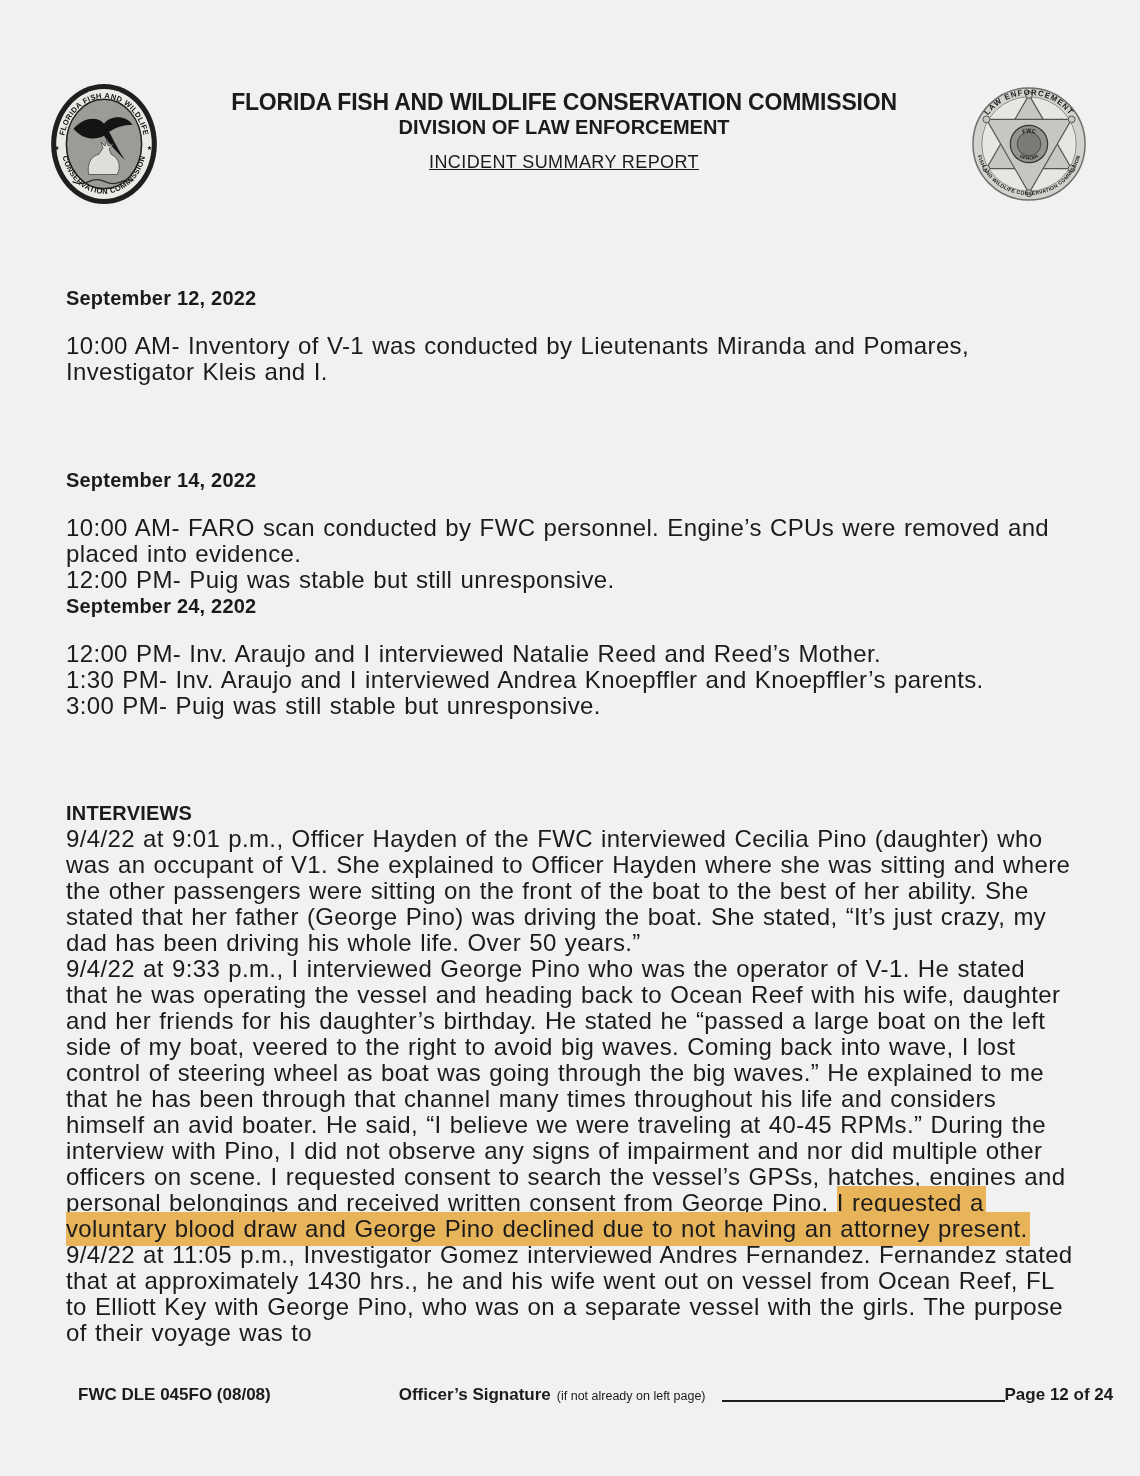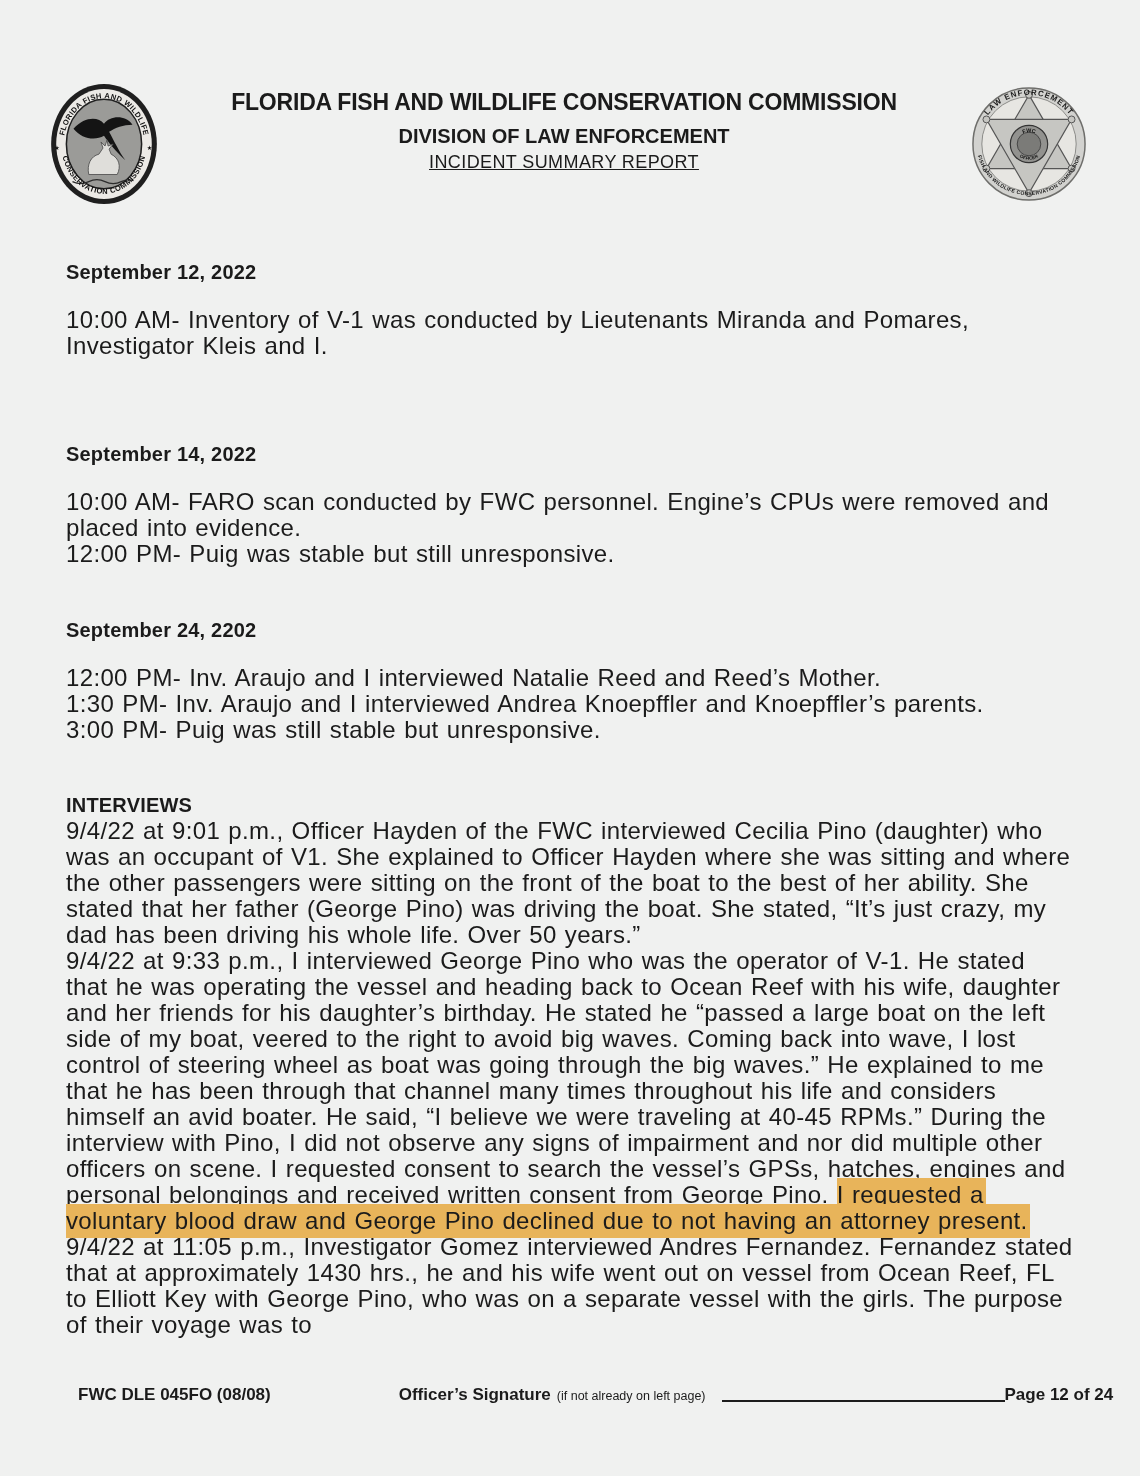--- a/index.html
+++ b/index.html
@@ -9,29 +9,29 @@
     font-family:"Liberation Sans", sans-serif;
     color:#1b1b1b;
     position:relative;
     overflow:hidden;
   }
   .page{position:relative;width:1140px;height:1476px;}
   .hdr{display:flex;align-items:flex-start;padding:83px 52px 0 50px;}
   .seal-wrap{width:108px;flex:0 0 auto;}
   .badge-wrap{width:118px;flex:0 0 auto;}
   .titles{flex:1;text-align:center;padding-top:6px;}
-  .t1{font-size:23px;font-weight:bold;letter-spacing:-0.2px;margin-bottom:9px;}
-  .t2{font-size:20px;font-weight:bold;margin-bottom:4px;}
+  .t1{font-size:23px;font-weight:bold;letter-spacing:-0.2px;margin-bottom:0;}
+  .t2{font-size:20px;font-weight:bold;margin-bottom:13px;}
   .t3{font-size:18px;letter-spacing:0.4px;text-decoration:underline;}
   .content{padding:0 66px;}
   h2{font-size:20px;font-weight:bold;margin:0;line-height:26px;letter-spacing:0.2px;}
-  .h-s12{margin-top:50px;}
+  .h-s12{margin-top:76px;}
   .h-s14{margin-top:82px;}
-  .h-s24{margin-top:50px;}
-  .h-int{margin-top:49px;}
+  .h-s24{}
+  .h-int{margin-top:81px;}
   .sec-body{margin-top:22px;}
   .entry, p.para{
     font-size:24px;line-height:26px;margin:0;
     letter-spacing:0.35px;word-spacing:1.2px;
   }
   p.para{text-align:left;}
   .p1{margin-top:26px;}
   .p2{margin-top:28px;}
   .p3{margin-top:17px;}
   mark{

